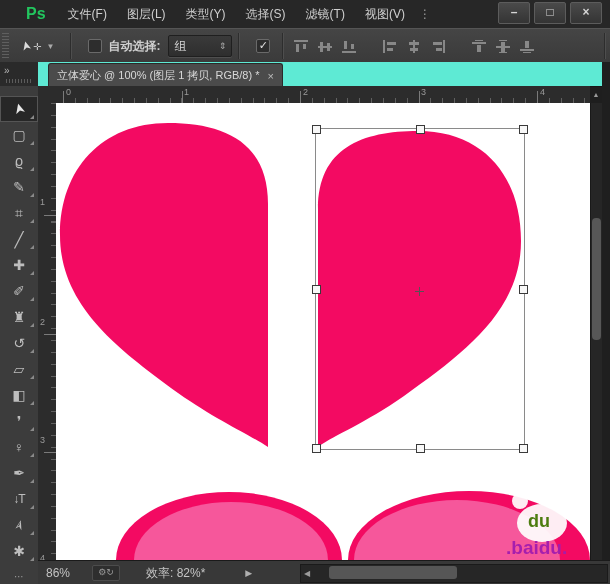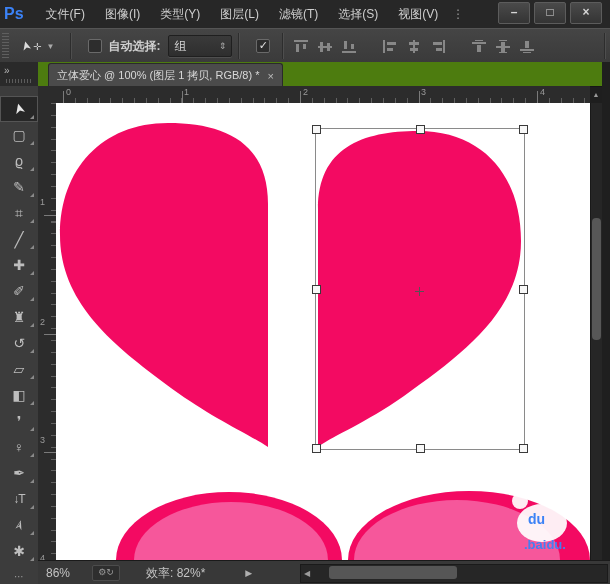--- a/index.html
+++ b/index.html
@@ -3,21 +3,21 @@
 <meta charset="utf-8">
 <style>
   html,body{margin:0;padding:0;background:#1a1a1a;width:610px;height:584px;overflow:hidden;
     font-family:"Liberation Sans","DejaVu Sans",sans-serif;-webkit-font-smoothing:antialiased;}
   .abs{position:absolute;}
   #app{position:relative;width:610px;height:584px;background:#1e1e1e;color:#c8c8c8;font-size:12px;}
 
   
   #titlebar{left:0;top:0;width:610px;height:28px;background:#272727;border-bottom:1px solid #141414;
     display:flex;align-items:center;}
-  #ps-logo{color:#3b82f6;font-weight:bold;font-size:16px;padding:0 12px 0 4px;letter-spacing:0;}
+  #ps-logo{color:#22c55e;font-weight:bold;font-size:16px;padding:0 12px 0 26px;letter-spacing:0;}
   .menu-item{padding:0 10px;color:#cfcfcf;height:28px;line-height:28px;cursor:default;}
   #menu-overflow{color:#9a9a9a;padding:0 4px;}
   #win-controls{position:absolute;right:8px;top:2px;display:flex;gap:4px;}
   .win-btn{width:30px;height:20px;background:linear-gradient(#4a4a4a,#343434);border:1px solid #5c5c5c;
     border-radius:2px;color:#d6d6d6;text-align:center;line-height:18px;font-size:12px;font-weight:bold;}
 
   
   #optionsbar{left:0;top:28px;width:610px;height:34px;background:linear-gradient(#454545,#3a3a3a);
     border-top:1px solid #555;border-bottom:1px solid #1c1c1c;display:flex;align-items:center;}
   #options-grip{width:7px;height:26px;margin-left:2px;
@@ -38,21 +38,21 @@
   .ai{display:inline-block;opacity:.55;}
   .ai svg{display:block;}
   .ai rect{fill:#c3c3c3;}
   .ai-gap{width:8px;}
 
   
   #tabbar-left{left:0;top:62px;width:38px;height:24px;background:#2a2a2a;}
   #panel-collapse{position:absolute;left:4px;top:3px;color:#b5b5b5;font-size:10px;letter-spacing:-1px;}
   #tool-grip{position:absolute;left:6px;top:17px;width:26px;height:4px;
     background:repeating-linear-gradient(to right,#5c5c5c 0 1px,transparent 1px 3px);}
-  #tabbar{left:38px;top:62px;width:564px;height:24px;background:#4d7c0f;border-bottom:1px solid #161616;}
+  #tabbar{left:38px;top:62px;width:564px;height:24px;background:#5eead4;border-bottom:1px solid #161616;}
   #doc-tab{position:absolute;left:10px;top:1px;height:23px;background:#4b4b4b;border:1px solid #2a2a2a;
     border-bottom:none;border-radius:3px 3px 0 0;display:flex;align-items:center;padding:0 8px;gap:8px;}
   #doc-tab .tab-title{color:#d8d8d8;font-size:11px;white-space:nowrap;}
   #doc-tab .tab-close{color:#bdbdbd;font-size:11px;}
 
   
   #toolcol{left:0;top:86px;width:38px;height:498px;background:#3c3c3c;border-right:1px solid #2a2a2a;}
   .tool{position:relative;width:38px;height:26px;display:flex;align-items:center;justify-content:center;}
   .tool .tool-glyph{color:#bdbdbd;font-size:14px;line-height:1;}
   .tool .corner{position:absolute;right:4px;bottom:3px;width:0;height:0;
@@ -85,22 +85,22 @@
   #artwork{position:absolute;left:0;top:0;}
   
   #selection-box{position:absolute;left:259px;top:25px;width:208px;height:320px;
     border:1px solid #8a8a8a;}
   .handle{position:absolute;width:7px;height:7px;background:#f8f8f8;border:1px solid #3a3a3a;}
   #sel-center{position:absolute;left:359px;top:184px;width:9px;height:9px;}
   #sel-center:before{content:"";position:absolute;left:4px;top:0;width:1px;height:9px;background:#555;}
   #sel-center:after{content:"";position:absolute;left:0;top:4px;width:9px;height:1px;background:#555;}
   
   #watermark{position:absolute;left:444px;top:378px;width:95px;height:75px;}
-  #watermark .domain{position:absolute;left:24px;top:56px;color:#3b82f6;font-weight:bold;font-size:13px;opacity:.95;}
-  #watermark .du{position:absolute;left:28px;top:30px;color:#3b82f6;font-weight:bold;font-size:14px;}
+  #watermark .domain{position:absolute;left:6px;top:56px;color:#a21caf;font-weight:bold;font-size:19px;opacity:.95;}
+  #watermark .du{position:absolute;left:28px;top:30px;color:#4d7c0f;font-weight:bold;font-size:18px;}
 
   
   #vscroll{left:590px;top:103px;width:12px;height:457px;background:#262626;border-left:1px solid #191919;}
   #vscroll-up{position:absolute;left:591px;top:89px;width:10px;height:12px;color:#9a9a9a;font-size:7px;text-align:center;line-height:12px;}
   #vthumb{position:absolute;left:1px;top:115px;width:9px;height:122px;background:#575757;border-radius:4px;}
   #right-edge{left:602px;top:62px;width:8px;height:522px;background:#1f1f1f;}
 
   
   #statusbar{left:38px;top:560px;width:572px;height:24px;background:#383838;border-top:1px solid #1a1a1a;
     display:flex;align-items:center;}
@@ -115,25 +115,24 @@
 </style>
 </head>
 <body>
 
 <div id="app" data-name="photoshop-window">
 
   <div id="titlebar" class="abs" data-name="menu-bar">
     <span id="ps-logo" data-name="ps-logo">Ps</span>
     <div id="menu-items" data-name="menu-items" style="display: flex;">
         <span class="menu-item" data-name="menu-item">文件(F)</span>
-        <span class="menu-item" data-name="menu-item">图像(I)</span>
+        <span class="menu-item" data-name="menu-item">图层(L)</span>
         <span class="menu-item" data-name="menu-item">类型(Y)</span>
-        <span class="menu-item" data-name="menu-item">图层(L)</span>
+        <span class="menu-item" data-name="menu-item">选择(S)</span>
         <span class="menu-item" data-name="menu-item">滤镜(T)</span>
-        <span class="menu-item" data-name="menu-item">选择(S)</span>
         <span class="menu-item" data-name="menu-item">视图(V)</span>
       </div>
     <span id="menu-overflow" data-name="menu-overflow">⋮</span>
     <div id="win-controls" data-name="window-controls">
       <div class="win-btn" data-name="minimize-button">–</div>
       <div class="win-btn" data-name="maximize-button">□</div>
       <div class="win-btn" data-name="close-button">×</div>
     </div>
   </div>
 

